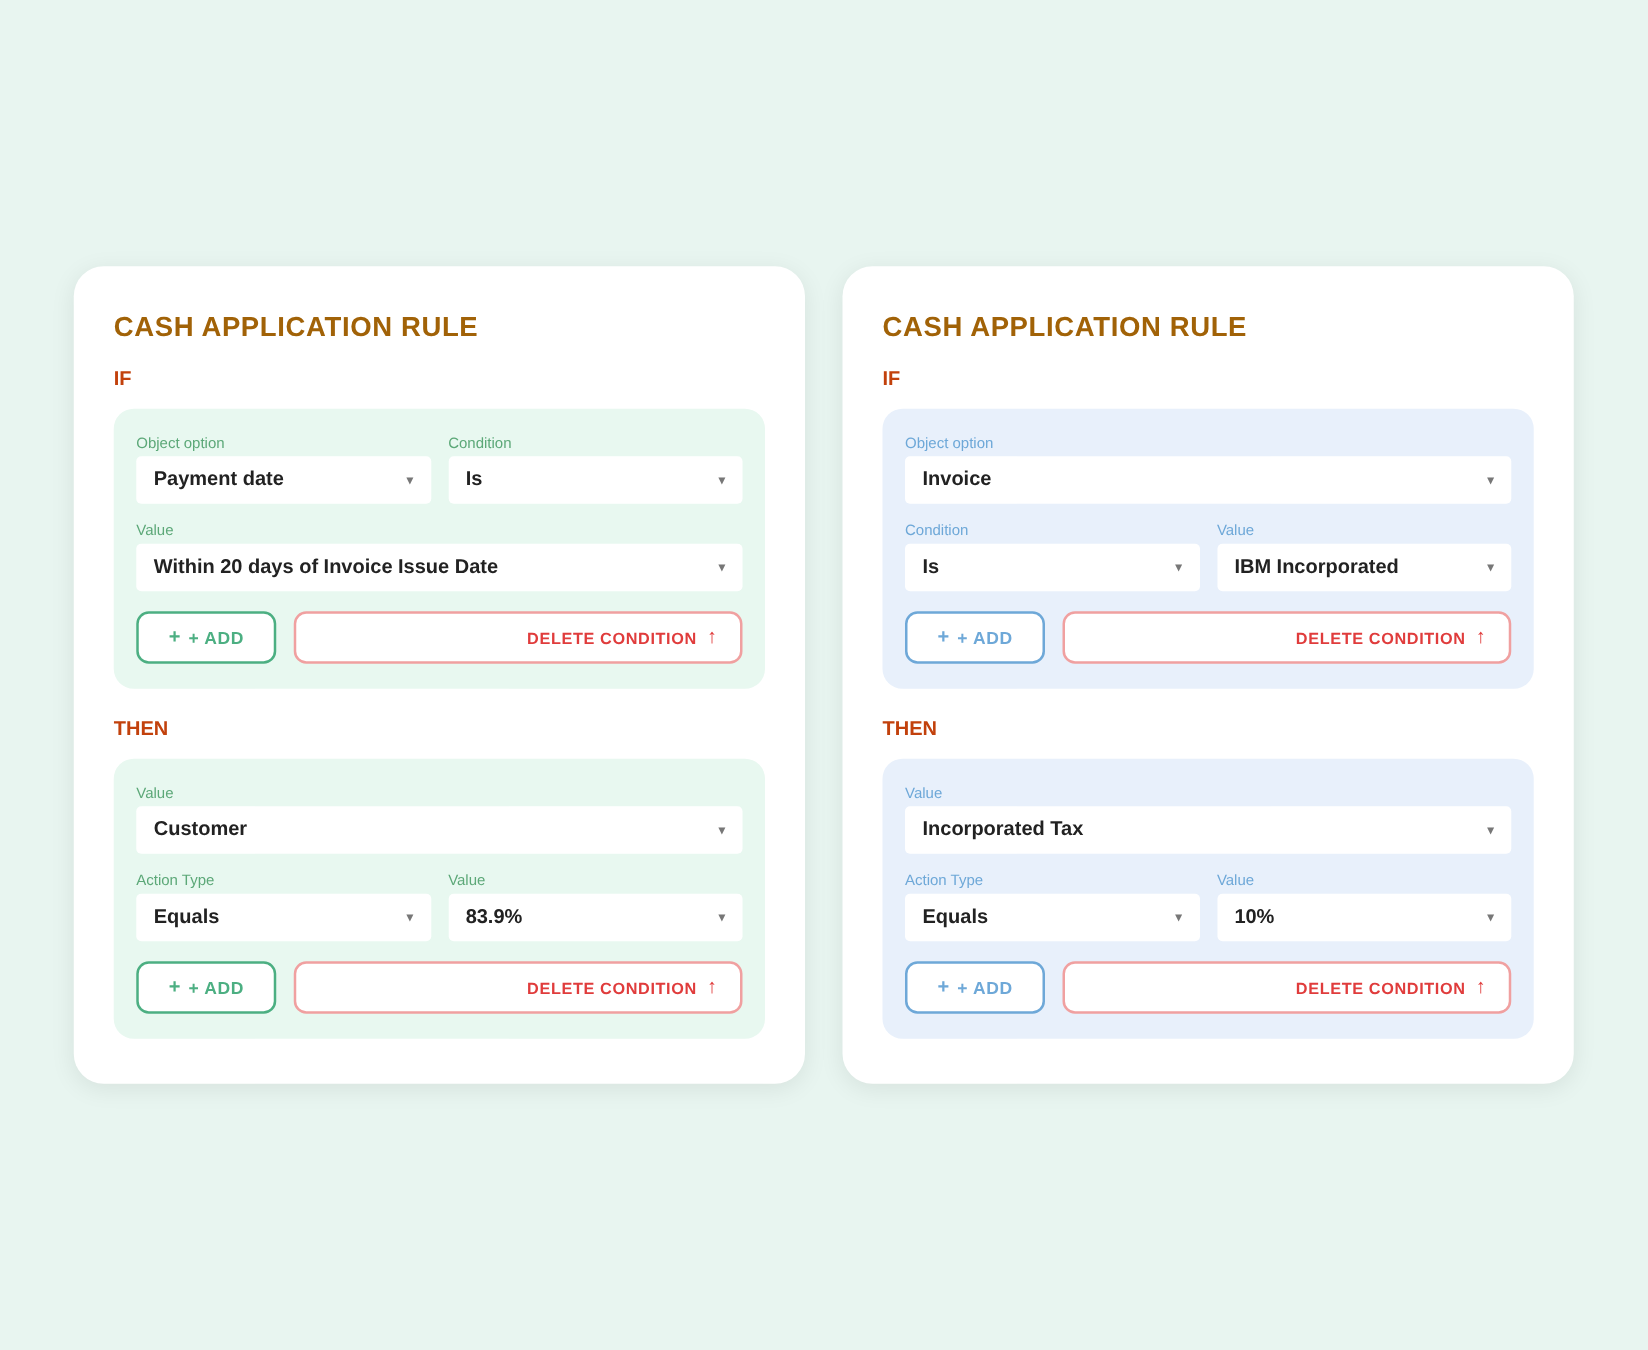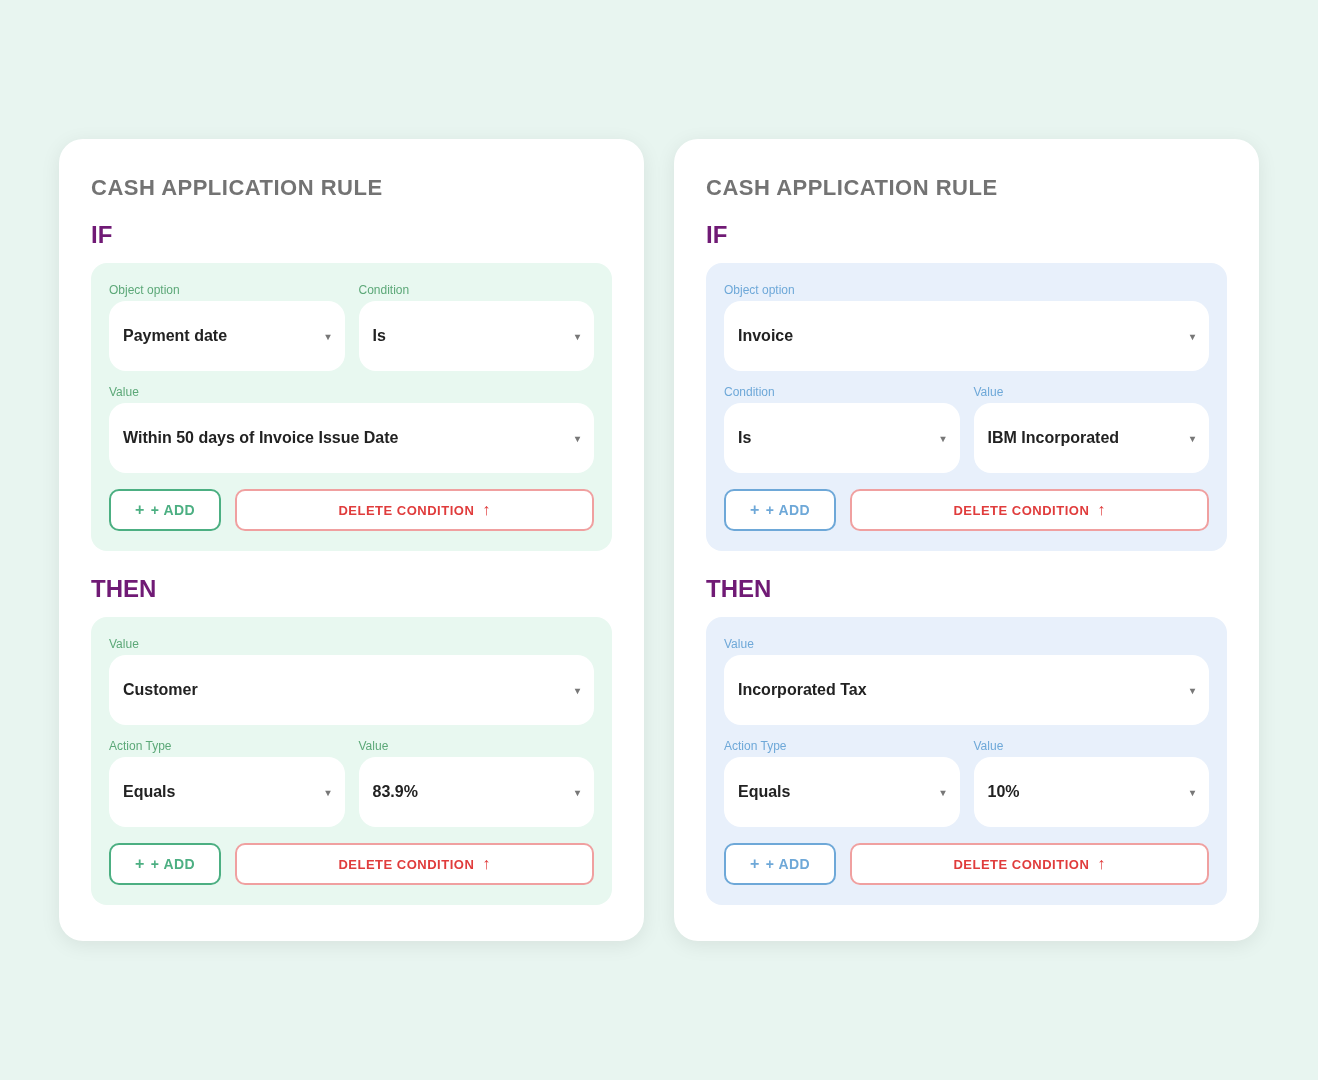--- a/index.html
+++ b/index.html
@@ -26,30 +26,30 @@
       background: #ffffff;
       border-radius: 24px;
       padding: 36px 32px;
       flex: 1;
       box-shadow: 0 4px 20px rgba(0,0,0,0.08);
     }
 
     .card-title {
       font-size: 22px;
       font-weight: 800;
-      color: #737373;
+      color: #a16207;
       letter-spacing: 0.5px;
       margin-bottom: 20px;
       text-transform: uppercase;
     }
 
     .section-label {
-      font-size: 24px;
+      font-size: 16px;
       font-weight: 800;
-      color: #701a75;
+      color: #c2410c;
       margin-bottom: 14px;
     }
 
     
     .if-block {
       background: #e8f8f0;
       border-radius: 16px;
       padding: 20px 18px;
       margin-bottom: 24px;
     }
@@ -100,22 +100,22 @@
 
     .field-label-blue {
       font-size: 12px;
       font-weight: 500;
       color: #6ea8d8;
       margin-bottom: 4px;
     }
 
     .field-value {
       background: #fff;
-      border-radius: 17px;
-      padding: 26px 14px;
+      border-radius: 4px;
+      padding: 10px 14px;
       font-size: 16px;
       font-weight: 600;
       color: #222;
       display: flex;
       justify-content: space-between;
       align-items: center;
       cursor: pointer;
       border: none;
       width: 100%;
       text-align: left;
@@ -173,21 +173,21 @@
       padding: 10px 18px;
       font-size: 13px;
       font-weight: 700;
       cursor: pointer;
       display: flex;
       align-items: center;
       gap: 8px;
       letter-spacing: 0.5px;
       text-transform: uppercase;
       flex: 1;
-      justify-content: center;
+      justify-content: flex-end;
     }
 
     .arrow-up {
       color: #e03c3c;
       font-size: 16px;
     }
 
     .plus-icon {
       font-size: 16px;
       font-weight: 700;
@@ -217,21 +217,21 @@
           <button class="field-value">
             <span>Is</span>
             <span class="chevron">▾</span>
           </button>
         </div>
       </div>
 
       <div class="field-group">
         <div class="field-label">Value</div>
         <button class="field-value">
-          <span>Within 50 days of Invoice Issue Date</span>
+          <span>Within 20 days of Invoice Issue Date</span>
           <span class="chevron">▾</span>
         </button>
       </div>
 
       <div class="action-row">
         <button class="btn-add">
           <span class="plus-icon">+</span>
           <span>+ ADD</span>
         </button>
         <button class="btn-delete">

